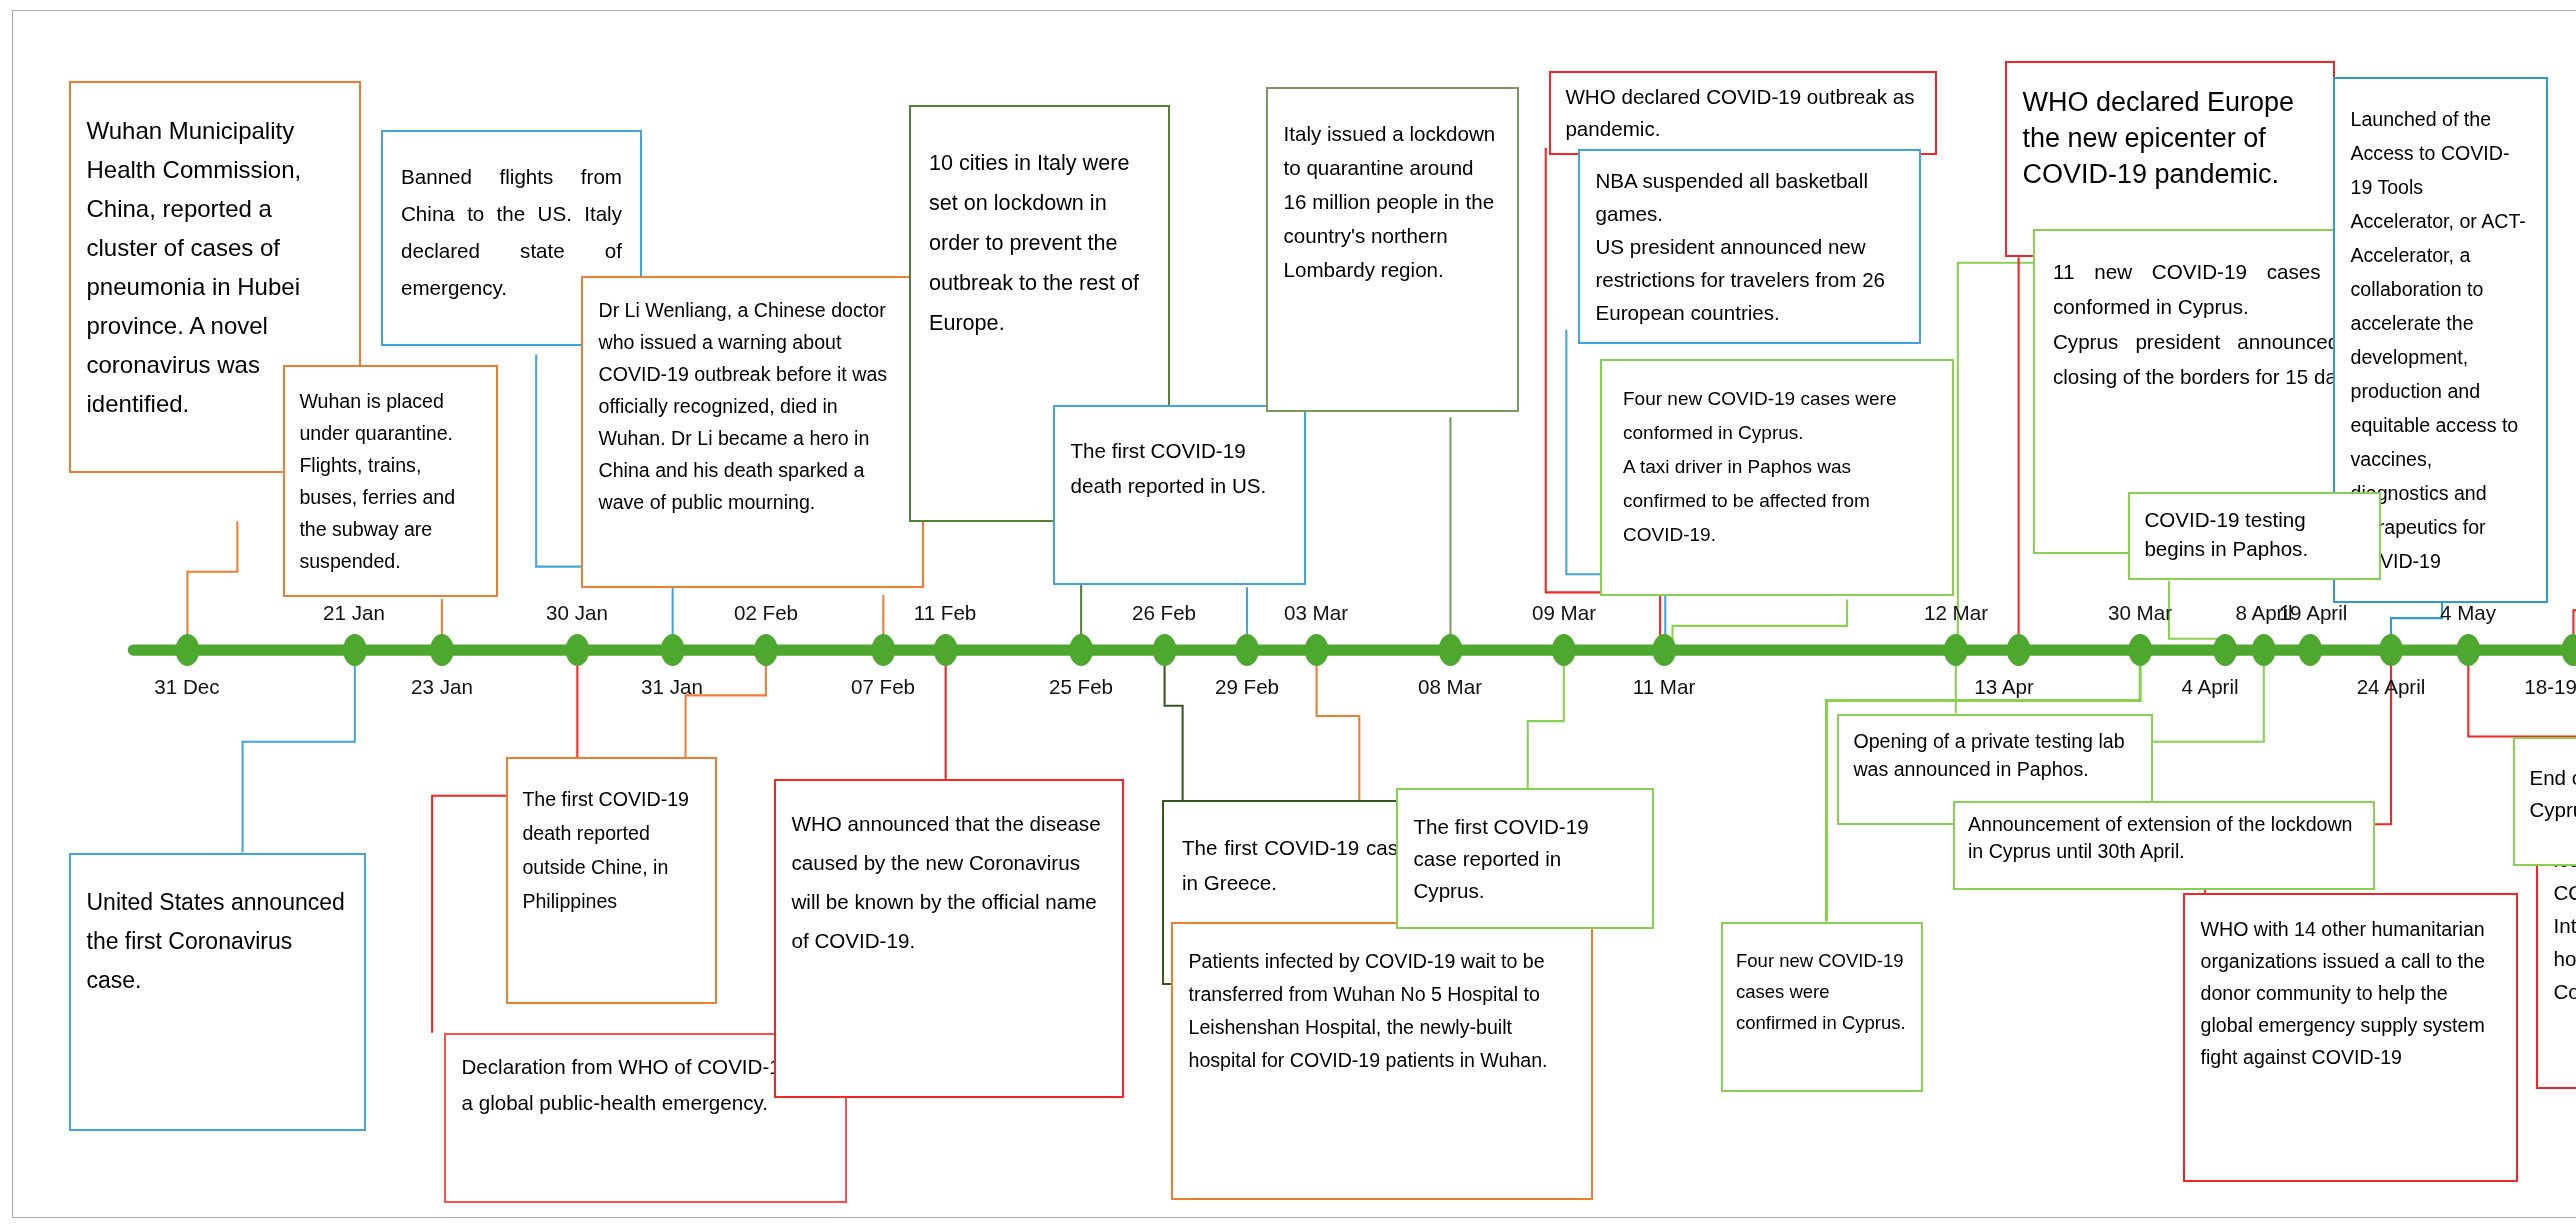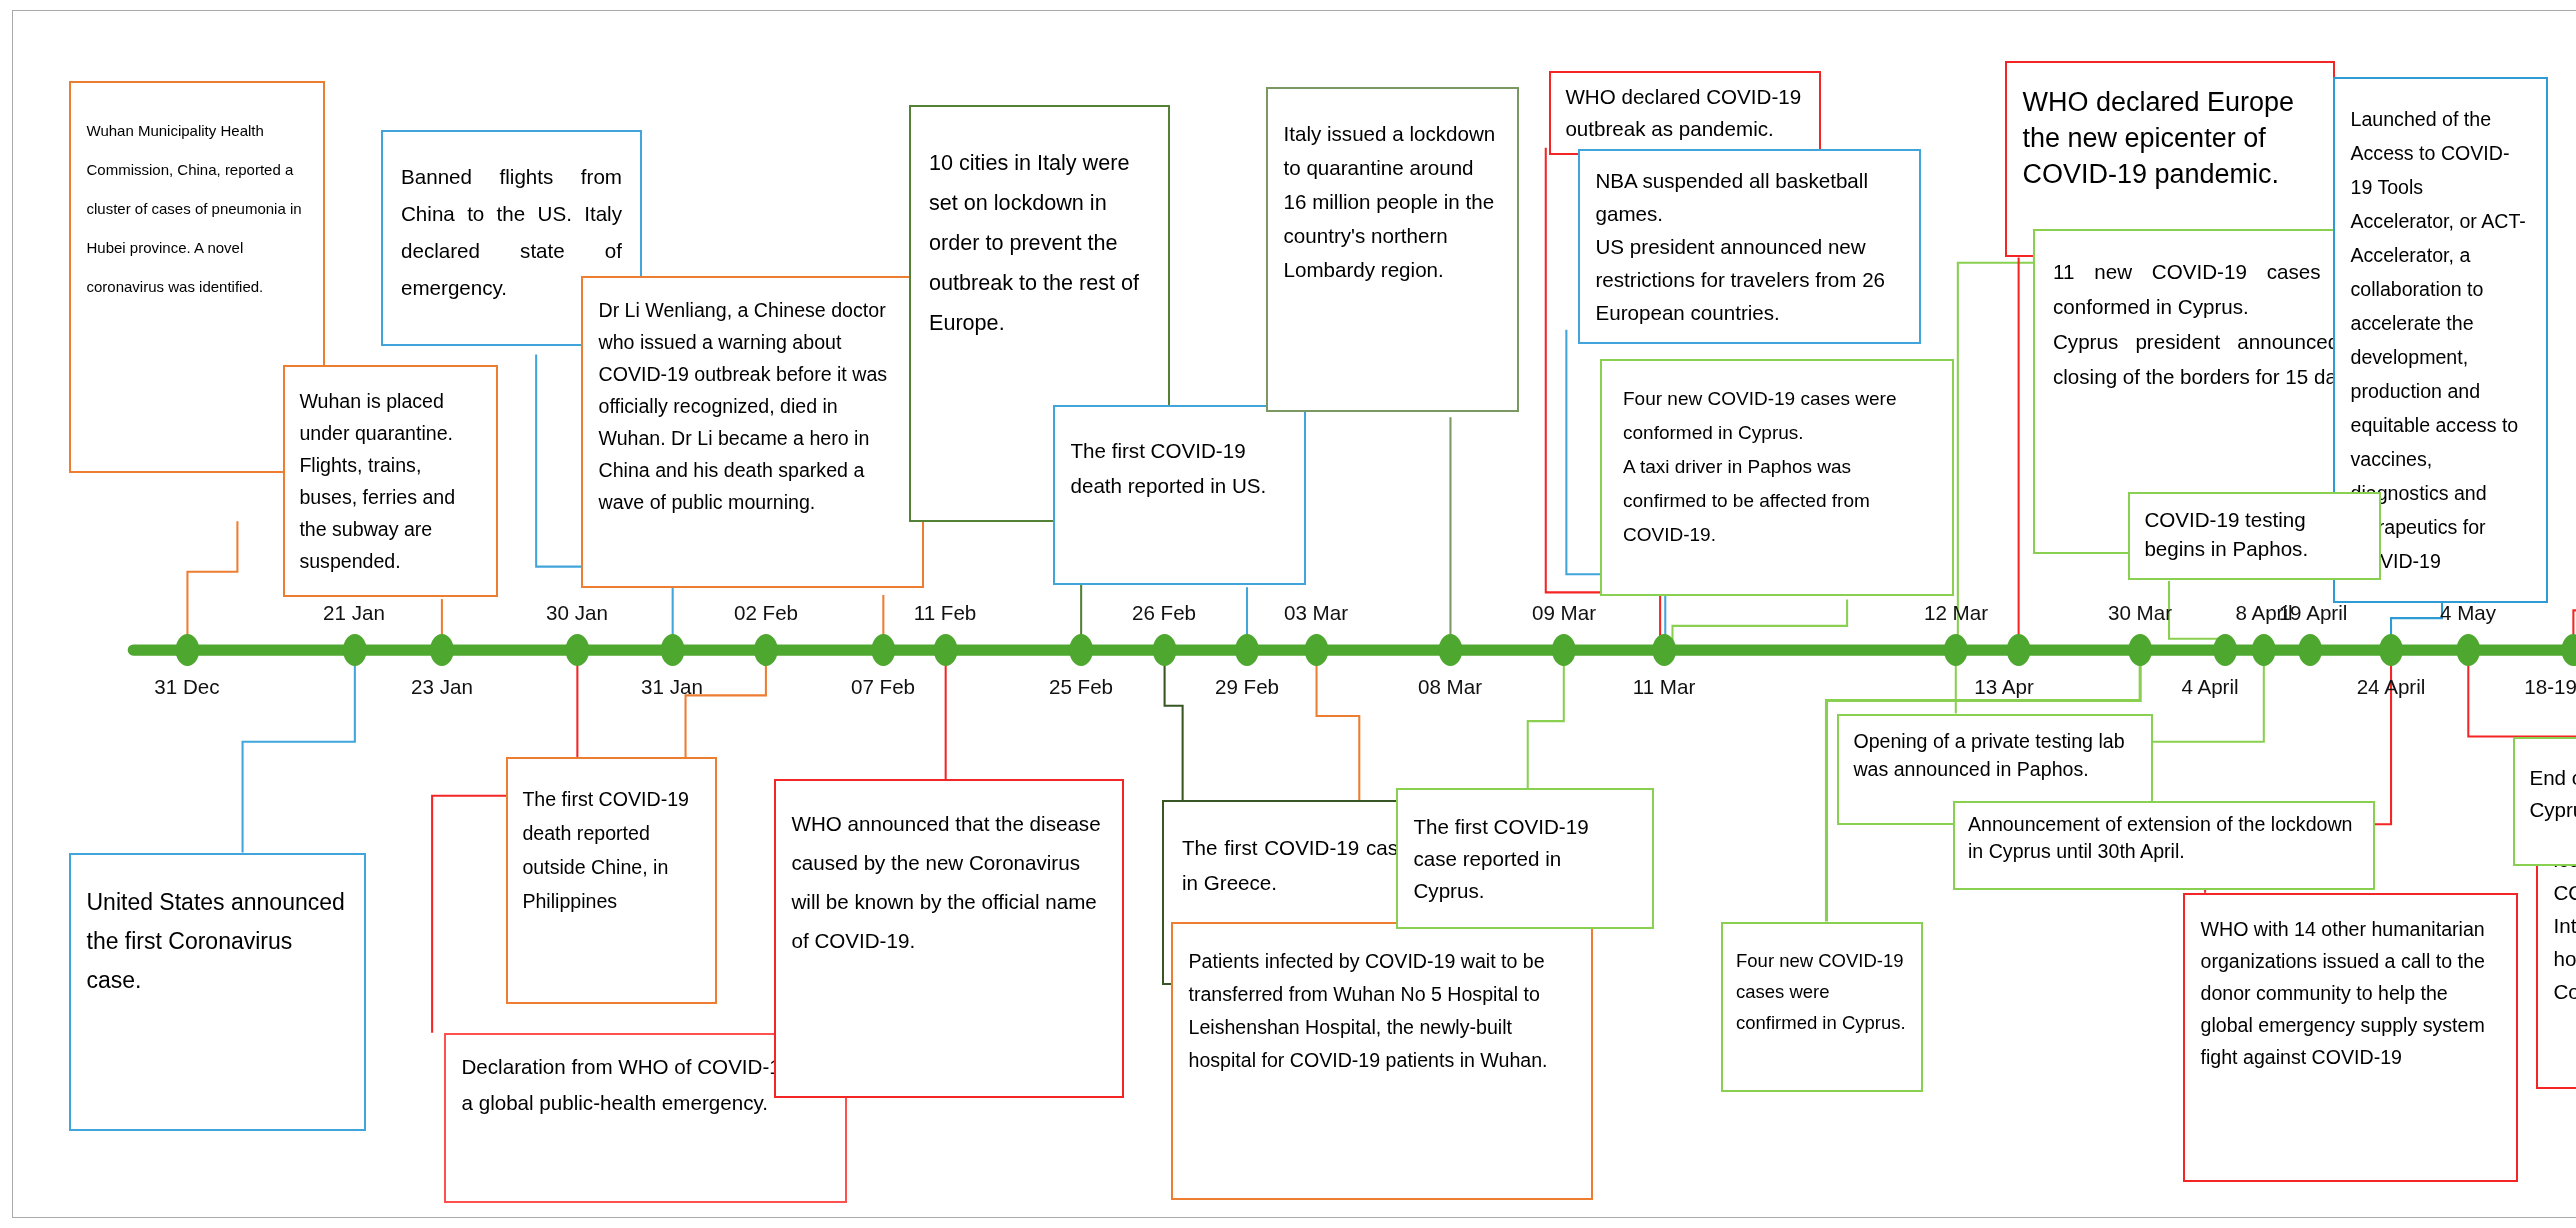--- a/index.html
+++ b/index.html
@@ -71,34 +71,34 @@
       <ellipse cx="4484" cy="1262" rx="23" ry="31" fill="#4EA72E"></ellipse>
       <ellipse cx="4641" cy="1262" rx="23" ry="31" fill="#4EA72E"></ellipse>
       <ellipse cx="4791" cy="1262" rx="23" ry="31" fill="#4EA72E"></ellipse>
       <ellipse cx="4995" cy="1262" rx="23" ry="31" fill="#4EA72E"></ellipse>
       <ellipse cx="5172" cy="1262" rx="23" ry="31" fill="#4EA72E"></ellipse>
       <ellipse cx="5355" cy="1262" rx="23" ry="31" fill="#4EA72E"></ellipse>
       <ellipse cx="5636" cy="1262" rx="23" ry="31" fill="#4EA72E"></ellipse>
       <ellipse cx="5797" cy="1262" rx="23" ry="31" fill="#4EA72E"></ellipse>
     </svg>
   <div>
-      <div class="event-box" style="left: 69px; top: 81px; width: 256px; min-height: 392px; border-color: rgb(237, 125, 49); font-size: 15px; line-height: 39px; padding: 28px 15.5px; text-align: left;">Wuhan Municipality Health Commission, China, reported a cluster of cases of pneumonia in Hubei province. A novel coronavirus was identified.</div>
+      <div class="event-box" style="left: 69px; top: 81px; width: 292px; min-height: 392px; border-color: rgb(237, 125, 49); font-size: 24px; line-height: 39px; padding: 28px 15.5px; text-align: left;">Wuhan Municipality Health Commission, China, reported a cluster of cases of pneumonia in Hubei province. A novel coronavirus was identified.</div>
       <div class="event-box" style="left: 283px; top: 365px; width: 215px; min-height: 227px; border-color: rgb(237, 125, 49); font-size: 19.6px; line-height: 32px; padding: 18px 14.4px; text-align: left;">Wuhan is placed under quarantine. Flights, trains, buses, ferries and the subway are suspended.</div>
       <div class="event-box" style="left: 381px; top: 130px; width: 261px; min-height: 216px; border-color: rgb(65, 165, 219); font-size: 20.6px; line-height: 37px; padding: 26px 18px; text-align: justify;">Banned flights from China to the US. Italy declared state of emergency.</div>
       <div class="event-box" style="left: 581px; top: 276px; width: 343px; min-height: 312px; border-color: rgb(237, 125, 49); font-size: 19.6px; line-height: 32px; padding: 15.5px; text-align: left;">Dr Li Wenliang, a Chinese doctor who issued a warning about COVID-19 outbreak before it was officially recognized, died in Wuhan. Dr Li became a hero in China and his death sparked a wave of public mourning.</div>
       <div class="event-box" style="left: 69px; top: 853px; width: 297px; min-height: 278px; border-color: rgb(65, 165, 219); font-size: 23px; line-height: 39px; padding: 28px 15.5px; text-align: left;">United States announced the first Coronavirus case.</div>
       <div class="event-box" style="left: 506px; top: 757px; width: 211px; min-height: 247px; border-color: rgb(237, 125, 49); font-size: 19.6px; line-height: 34px; padding: 23px 14.4px; text-align: left;">The first COVID-19 death reported outside Chine, in Philippines</div>
       <div class="event-box" style="left: 444px; top: 1033px; width: 403px; min-height: 170px; border-color: rgb(255, 80, 80); font-size: 20.6px; line-height: 36px; padding: 14.4px 15.5px; text-align: left;">Declaration from WHO of COVID-19 as a global public-health emergency.</div>
       <div class="event-box" style="left: 774px; top: 779px; width: 350px; min-height: 319px; border-color: rgb(244, 37, 37); font-size: 20.6px; line-height: 39px; padding: 23px 15.5px; text-align: left;">WHO announced that the disease caused by the new Coronavirus will be known by the official name of COVID-19.</div>
       <div class="event-box" style="left: 909px; top: 105px; width: 261px; min-height: 417px; border-color: rgb(83, 129, 53); font-size: 21.6px; line-height: 40px; padding: 36px 18px; text-align: left;">10 cities in Italy were set on lockdown in order to prevent the outbreak to the rest of Europe.</div>
       <div class="event-box" style="left: 1053px; top: 405px; width: 253px; min-height: 180px; border-color: rgb(65, 165, 219); font-size: 20.6px; line-height: 35px; padding: 26px 15.5px; text-align: left;">The first COVID-19 death reported in US.</div>
       <div class="event-box" style="left: 1162px; top: 800px; width: 351px; min-height: 185px; border-color: rgb(55, 86, 35); font-size: 20.6px; line-height: 35px; padding: 28px 18px; text-align: justify;">The first COVID-19 case reported in Greece.</div>
       <div class="event-box" style="left: 1171px; top: 922px; width: 422px; min-height: 278px; border-color: rgb(237, 125, 49); font-size: 19.6px; line-height: 33px; padding: 20.6px 15.5px; text-align: left;">Patients infected by COVID-19 wait to be transferred from Wuhan No 5 Hospital to Leishenshan Hospital, the newly-built hospital for COVID-19 patients in Wuhan.</div>
       <div class="event-box" style="left: 1266px; top: 87px; width: 253px; min-height: 325px; border-color: rgb(124, 152, 98); font-size: 20.6px; line-height: 34px; padding: 28px 15.5px; text-align: left;">Italy issued a lockdown to quarantine around 16 million people in the country's northern Lombardy region.</div>
-      <div class="event-box" style="left: 1549px; top: 71px; width: 272px; min-height: 77px; border-color: rgb(244, 37, 37); font-size: 20.6px; line-height: 32px; padding: 8.2px 14.4px; text-align: left;">WHO declared COVID-19 outbreak as pandemic.</div>
+      <div class="event-box" style="left: 1549px; top: 71px; width: 388px; min-height: 77px; border-color: rgb(244, 37, 37); font-size: 20.6px; line-height: 32px; padding: 8.2px 14.4px; text-align: left;">WHO declared COVID-19 outbreak as pandemic.</div>
       <div class="event-box" style="left: 1578px; top: 149px; width: 343px; min-height: 188px; border-color: rgb(65, 165, 219); font-size: 20.6px; line-height: 33px; padding: 13px 15.5px; text-align: left;">NBA suspended all basketball games.
 US president announced new restrictions for travelers from 26 European countries.</div>
       <div class="event-box" style="left: 1600px; top: 359px; width: 354px; min-height: 237px; border-color: rgb(137, 208, 80); font-size: 19px; line-height: 34px; padding: 21px; text-align: left;">Four new COVID-19 cases were conformed in Cyprus.
 A taxi driver in Paphos was confirmed to be affected from COVID-19.</div>
       <div class="event-box" style="left: 2005px; top: 61px; width: 330px; min-height: 196px; border-color: rgb(244, 37, 37); font-size: 27px; line-height: 36px; padding: 20.6px 15.5px; text-align: left;">WHO declared Europe the new epicenter of COVID-19 pandemic.</div>
       <div class="event-box" style="left: 2033px; top: 229px; width: 372px; min-height: 325px; border-color: rgb(137, 208, 80); font-size: 20.6px; line-height: 35px; padding: 23px 18px; text-align: justify;">11 new COVID-19 cases were conformed in Cyprus.
 Cyprus president announced the closing of the borders for 15 days.</div>
       <div class="event-box" style="left: 2333px; top: 77px; width: 215px; min-height: 505px; border-color: rgb(46, 155, 213); font-size: 19.6px; line-height: 34px; padding: 23px 15.5px; text-align: left;">Launched of the Access to COVID-19 Tools Accelerator, or ACT-Accelerator, a collaboration to accelerate the development, production and equitable access to vaccines, diagnostics and therapeutics for COVID-19</div>
       <div class="event-box" style="left: 1396px; top: 788px; width: 258px; min-height: 139px; border-color: rgb(137, 208, 80); font-size: 20.6px; line-height: 32px; padding: 20.6px 15.5px; text-align: left;">The first COVID-19 case reported in Cyprus.</div>
       <div class="event-box" style="left: 1721px; top: 922px; width: 202px; min-height: 170px; border-color: rgb(137, 208, 80); font-size: 18.5px; line-height: 31px; padding: 20.6px 13px; text-align: left;">Four new COVID-19 cases were confirmed in Cyprus.</div>

